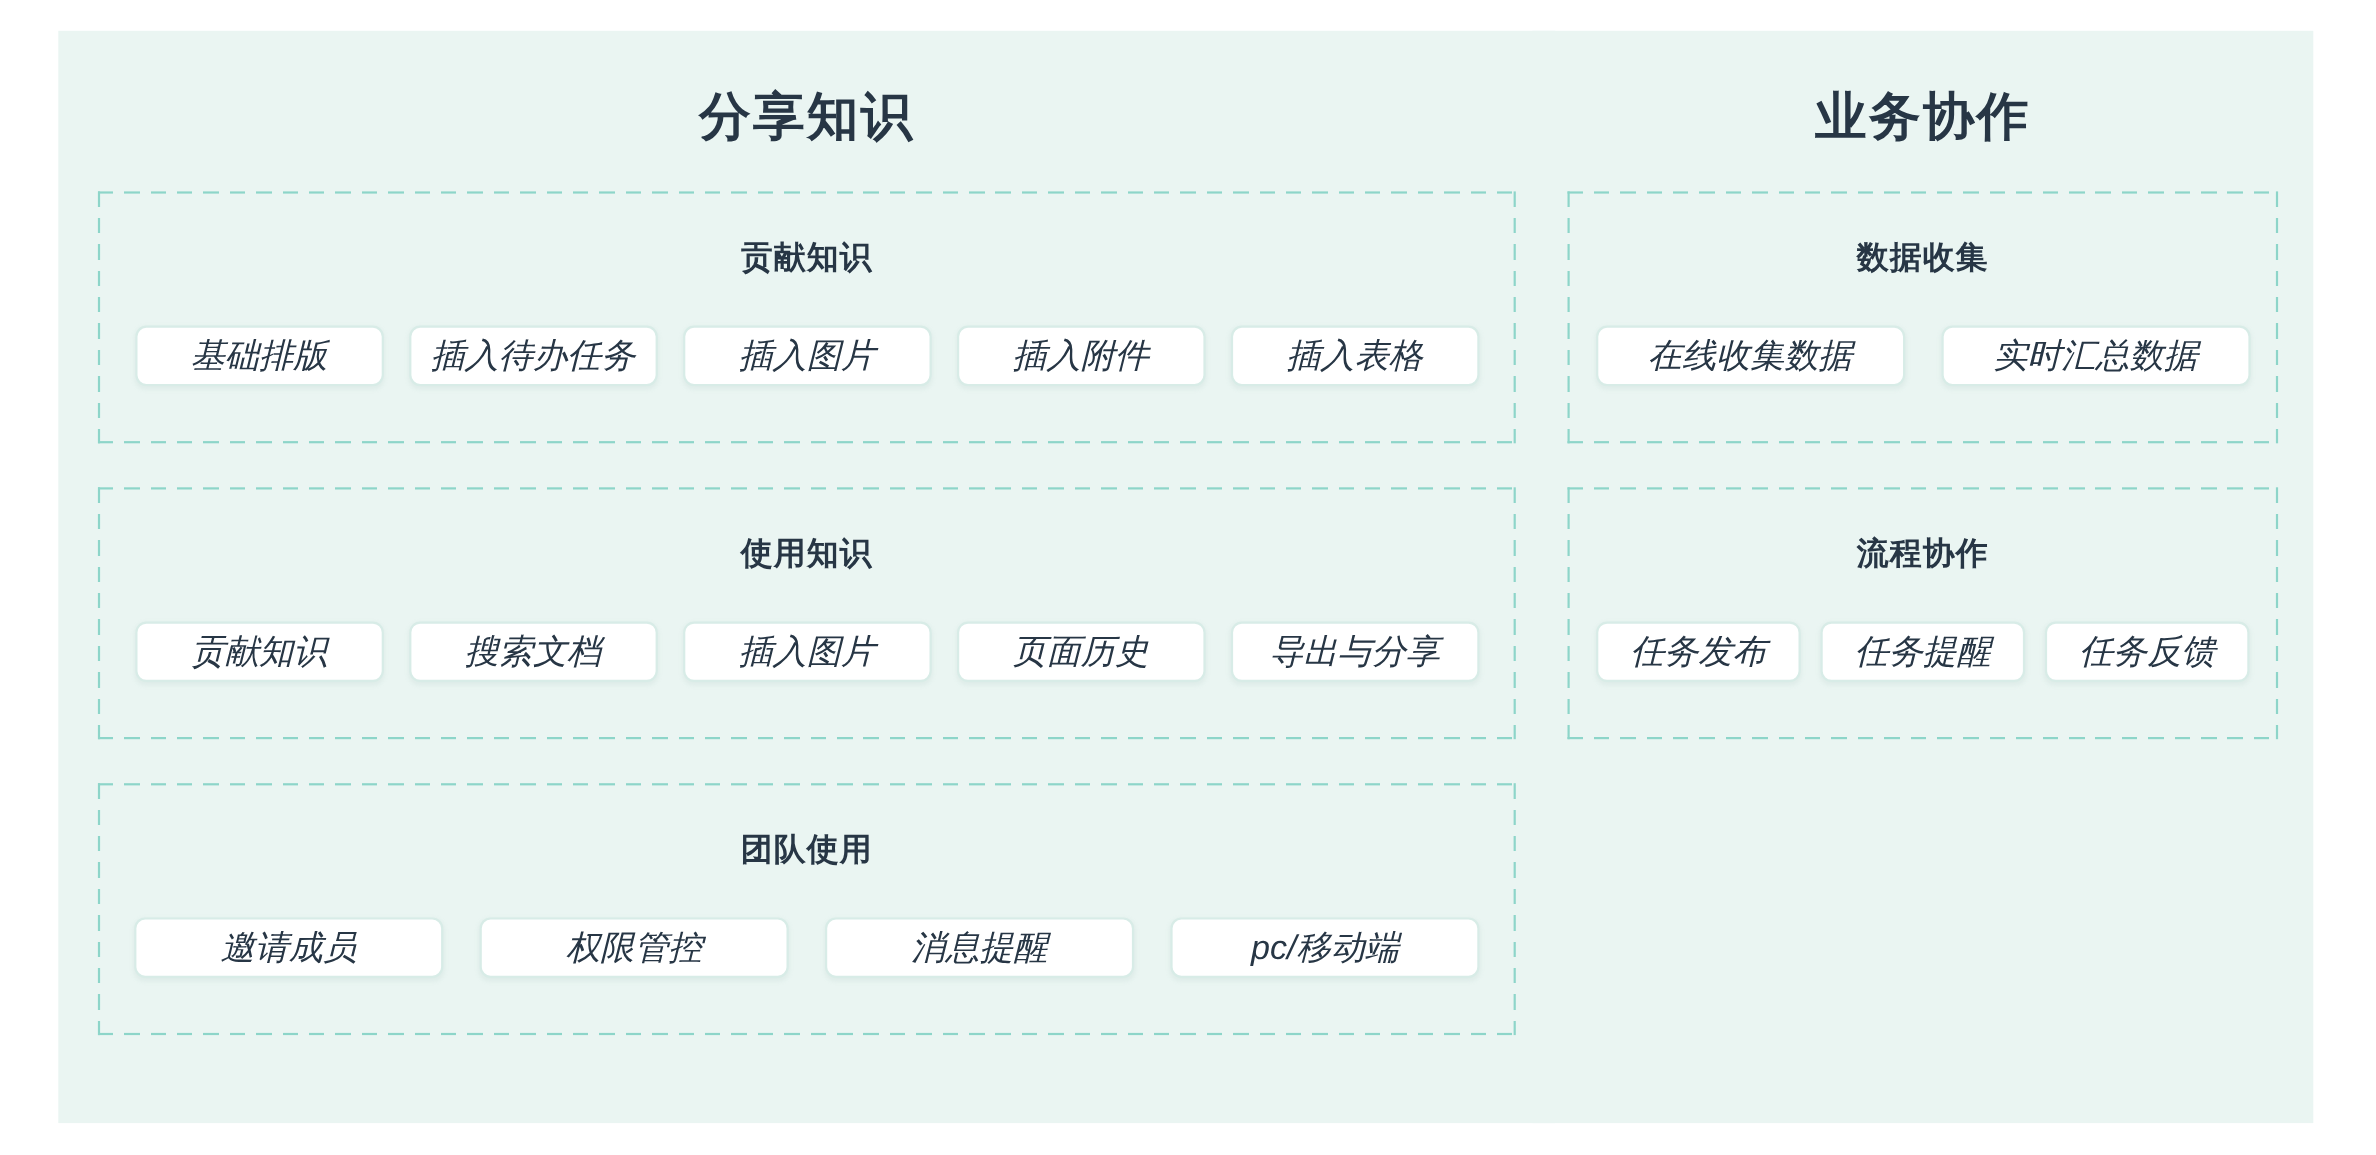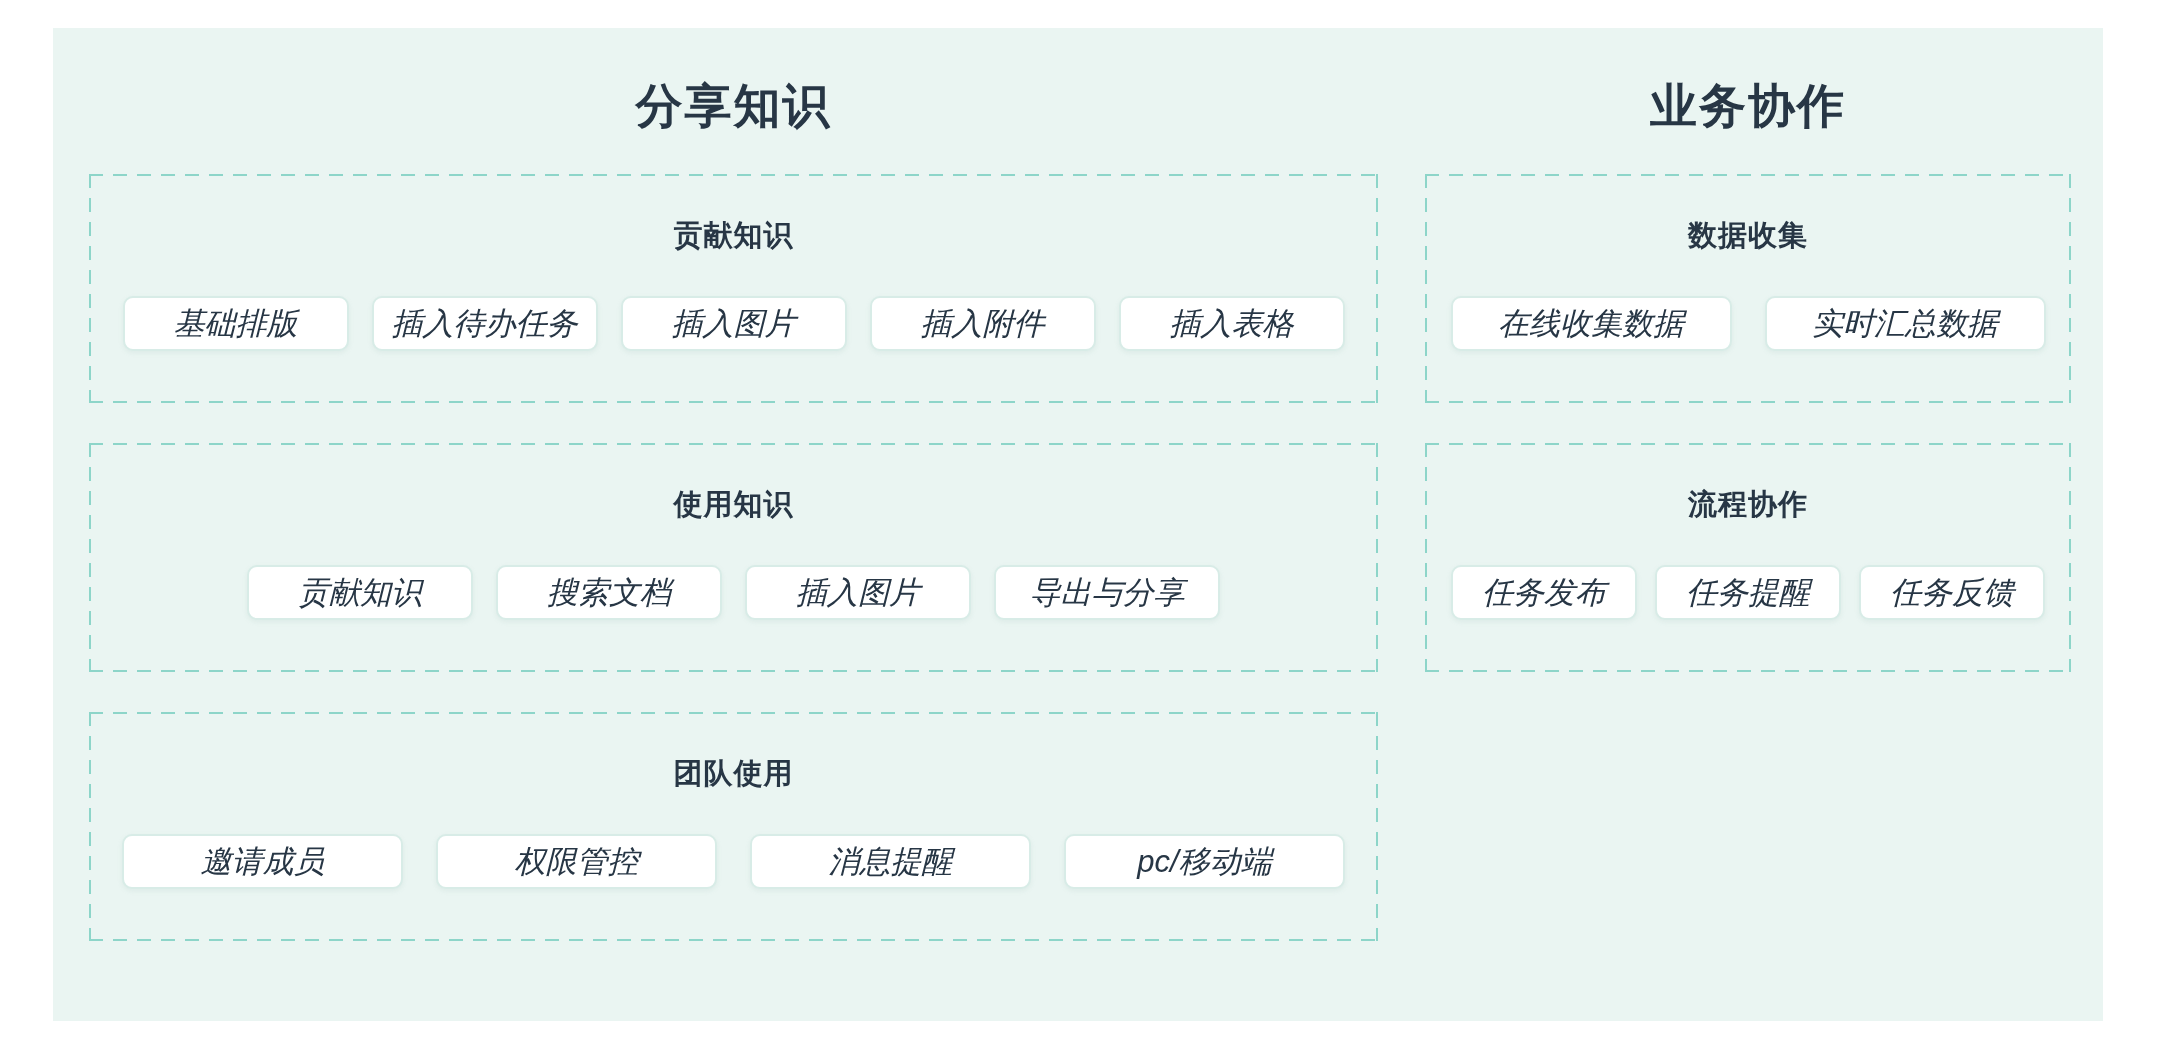--- a/index.html
+++ b/index.html
@@ -102,20 +102,21 @@
         <div class="chip w226">插入表格</div>
       </div>
     </div>
 
     <div class="section">
       <div class="section-title">使用知识</div>
       <div class="chip-row gap23">
         <div class="chip w226">贡献知识</div>
         <div class="chip w226">搜索文档</div>
         <div class="chip w226">插入图片</div>
+        <div class="chip w226">页面历史</div>
         <div class="chip w226">导出与分享</div>
       </div>
     </div>
 
     <div class="section">
       <div class="section-title">团队使用</div>
       <div class="chip-row gap33">
         <div class="chip w281">邀请成员</div>
         <div class="chip w281">权限管控</div>
         <div class="chip w281">消息提醒</div>

